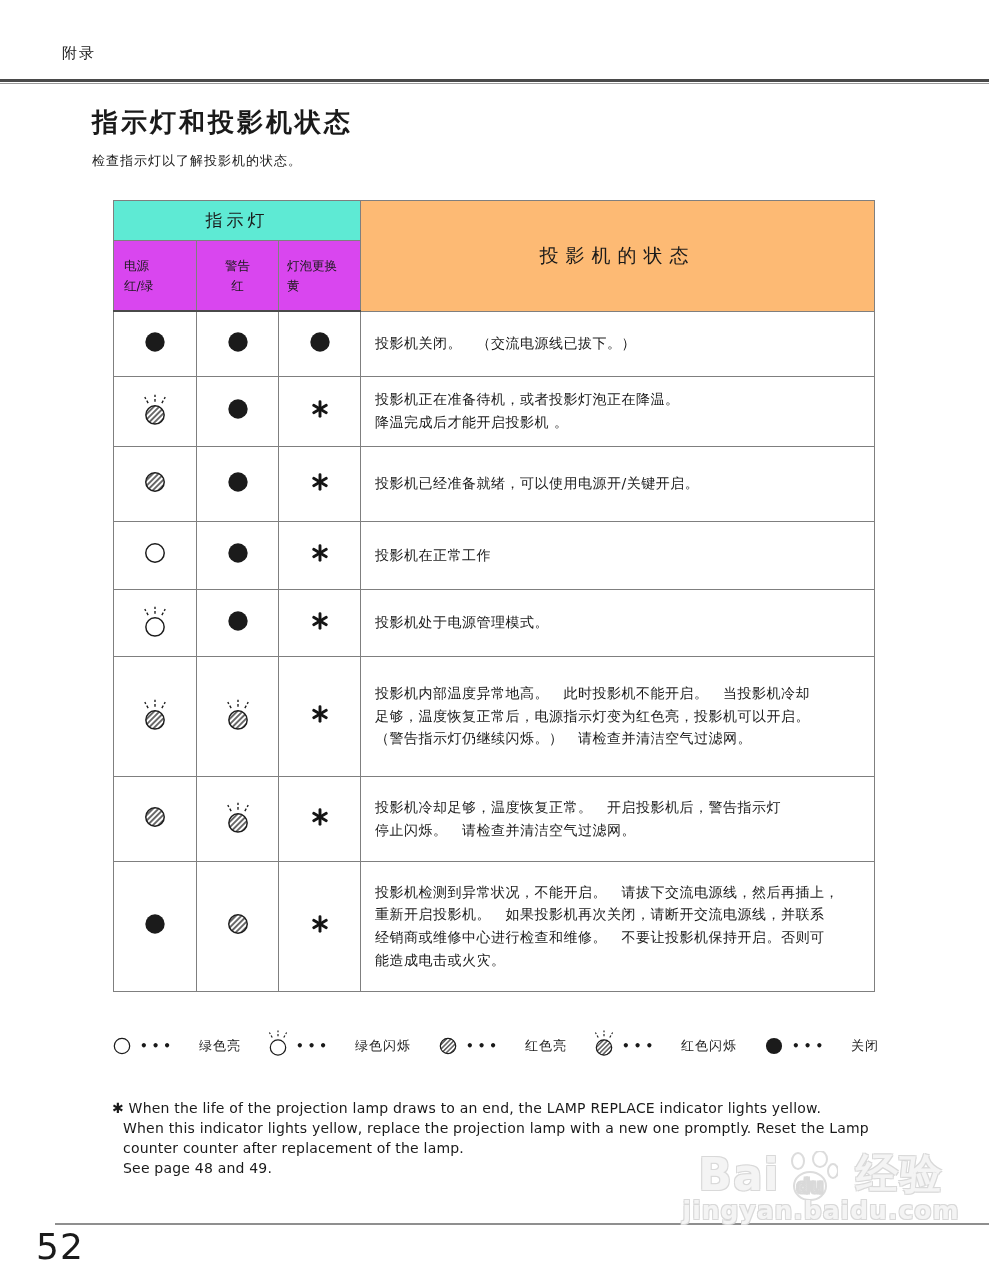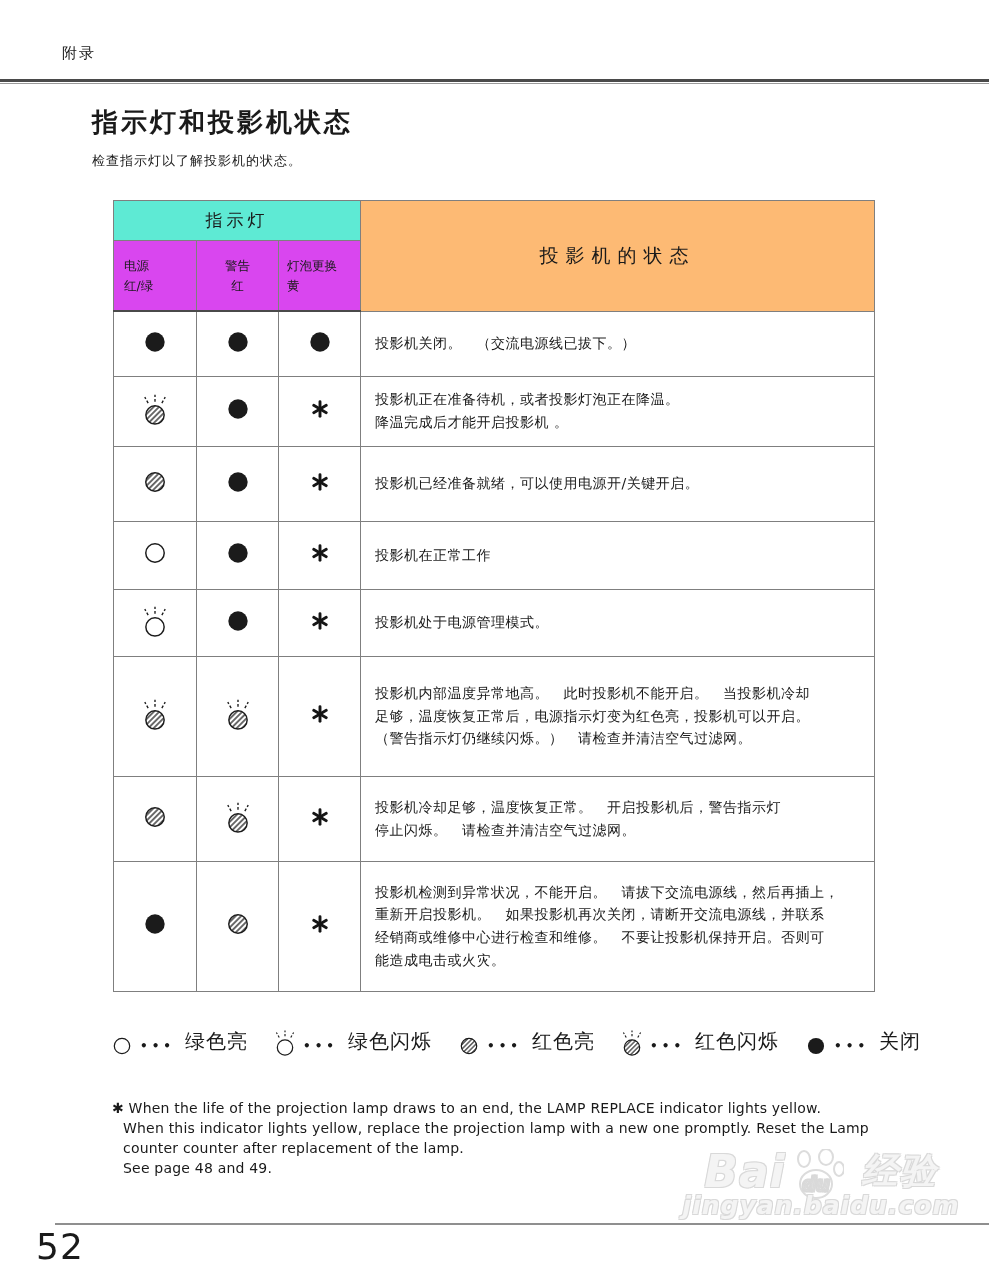--- a/index.html
+++ b/index.html
@@ -34,33 +34,33 @@
   #table-body tr:nth-child(4){height:68px;}
   #table-body tr:nth-child(5){height:67px;}
   #table-body tr:nth-child(6){height:120px;}
   #table-body tr:nth-child(7){height:85px;}
   #table-body tr:nth-child(8){height:130px;}
 
   .legend{position:absolute;left:112px;top:1022px;display:flex;align-items:flex-end;}
   .legend-item{display:flex;align-items:flex-end;margin-right:27px;}
   .sym-box{display:flex;align-items:flex-end;height:34px;margin-right:8px;}
   .legend-dots{font-size:12px;font-weight:bold;letter-spacing:4px;margin:0 10px 3px 0;}
-  .legend-label{font-size:20px;letter-spacing:1px;margin-bottom:1px;}
+  .legend-label{font-size:13px;letter-spacing:1px;margin-bottom:1px;margin-left:14px;}
 
   .note{position:absolute;left:112px;top:1099px;font-size:14px;line-height:1.42;letter-spacing:0.2px;}
   .note-line{margin-left:11px;}
   .note-line.first{margin-left:0;}
   .note-marker{font-size:14px;}
 
   .watermark{position:absolute;right:8px;top:1146px;width:320px;text-align:center;z-index:2;
      color:#f4f4f4;font-weight:bold;
-     text-shadow:1px 1px 0 #d9d9d9,-1px -1px 0 #d9d9d9,1px -1px 0 #d9d9d9,-1px 1px 0 #d9d9d9;font-style:italic;}
+     text-shadow:1px 1px 0 #d9d9d9,-1px -1px 0 #d9d9d9,1px -1px 0 #d9d9d9,-1px 1px 0 #d9d9d9;}
   .wm-row{display:flex;align-items:center;justify-content:center;}
   .wm-bai{font-size:44px;letter-spacing:1px;}
-  .wm-jy{font-size:36px;letter-spacing:2px;margin-left:20px;}
+  .wm-jy{font-size:42px;letter-spacing:2px;margin-left:20px;}
   .wm-url{font-size:25px;margin-top:-6px;letter-spacing:1px;}
   .wm-paw{margin:0 -2px -10px 2px;}
 
   .bottom-rule{position:absolute;left:55px;top:1223px;width:934px;height:2px;background:#8f8f8f;z-index:1;}
   .page-number{position:absolute;left:36px;top:1226px;font-size:36px;letter-spacing:1px;z-index:3;}
 </style>
 </head>
 <body>
 
 <svg width="0" height="0" style="position:absolute" aria-hidden="true">

